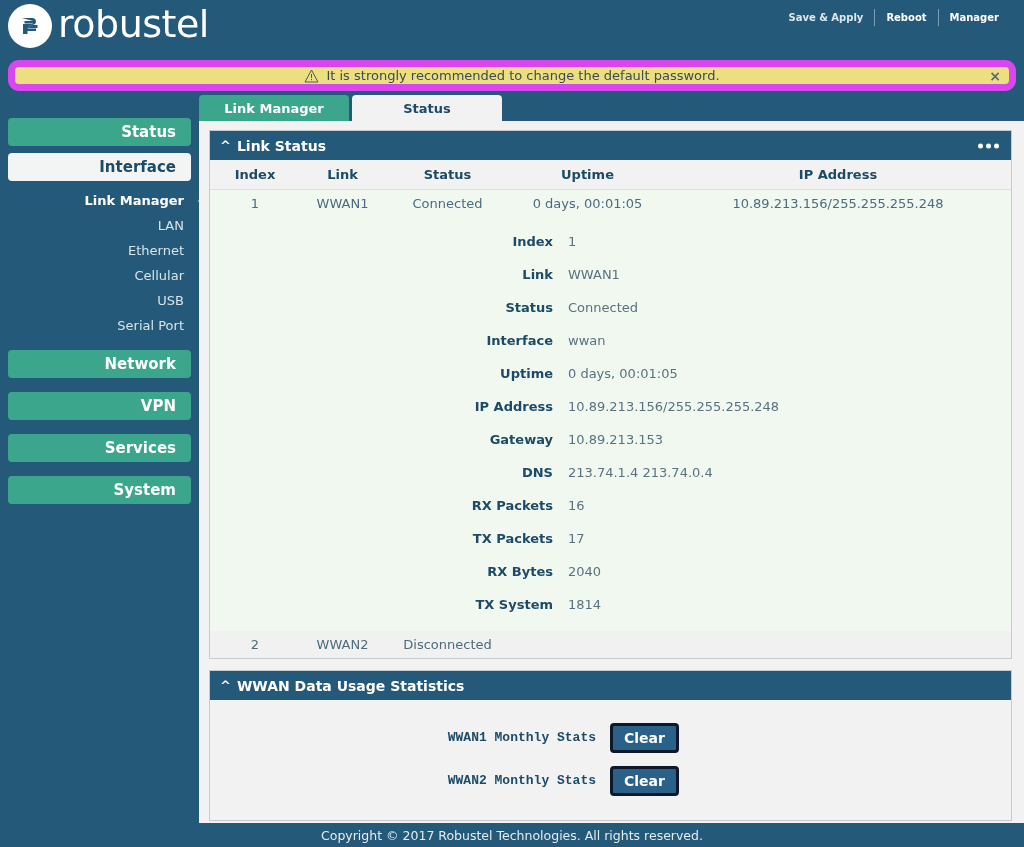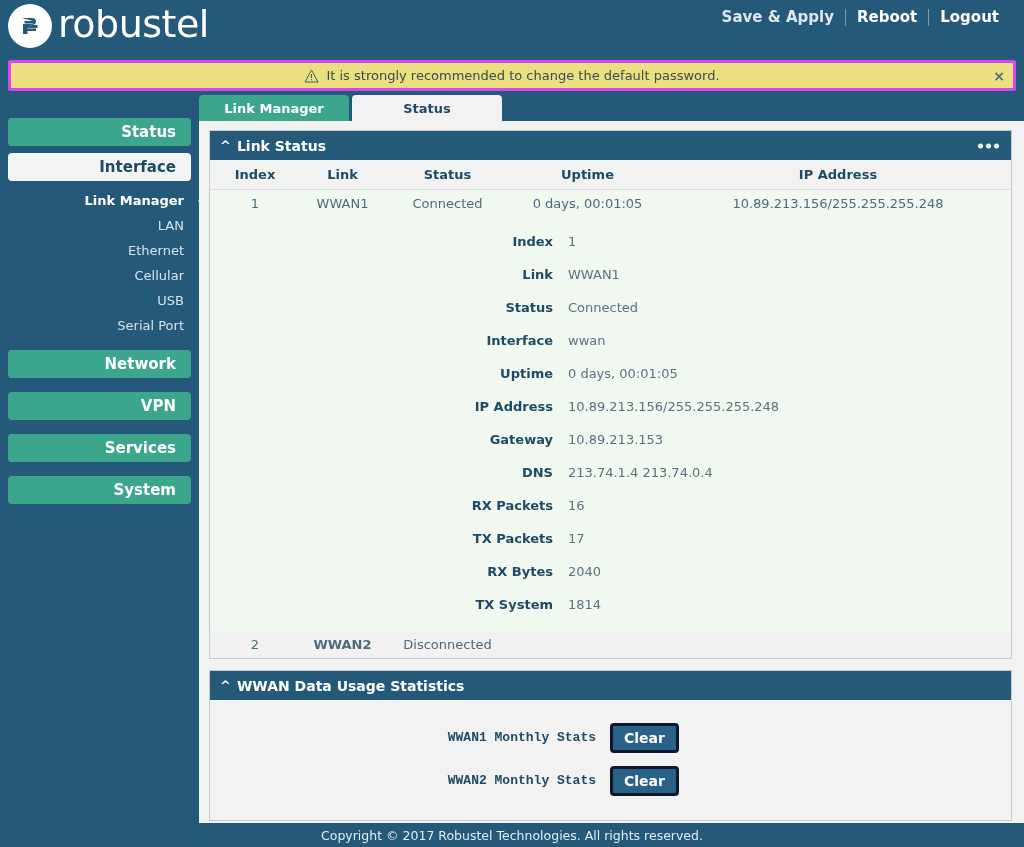--- a/index.html
+++ b/index.html
@@ -35,39 +35,39 @@
     font-size: 38px;
     font-weight: 400;
     letter-spacing: -0.5px;
     font-family: "DejaVu Sans", "Liberation Sans", sans-serif;
     line-height: 1;
     padding-bottom: 4px;
   }
   .topnav {
     position: absolute; right: 14px; top: 8px;
     display: flex; align-items: center;
-    font-size: 15px; font-weight: bold;
+    font-size: 10px; font-weight: bold;
   }
   .topnav a {
     color: #ffffff; text-decoration: none;
     padding: 0 11px;
     line-height: 19px;
   }
   .topnav a.dim { color: #dfe7ec; }
   .topnav .sep {
     width: 1px; height: 17px; background: #7d9db3;
   }
 
   
   .banner {
     position: absolute; left: 8px; top: 60px;
     width: 1008px; height: 31px;
     background: #ecdf80;
-    border: 3px solid #d946ef;
-    border-radius: 2px;
+    border: 7px solid #d946ef;
+    border-radius: 11px;
     display: flex; align-items: center; justify-content: center;
     color: #3d4a52;
     font-size: 13px;
   }
   .banner .warn-ico {
     margin-right: 7px; display: inline-flex; align-items: center;
   }
   .banner-close {
     position: absolute; right: 8px; top: 50%; transform: translateY(-50%);
     color: #5a6a74; font-size: 14px; font-weight: bold;
@@ -182,21 +182,21 @@
     border-bottom: 1px solid #d8dee2;
   }
   table.lst td {
     padding: 6px 0;
     text-align: center;
     color: #4c6b7d;
   }
   tr.link-row td { background: #f0f8f0; }
   tr.link-row.alt td { background: #f1f1f1; color: #4c6b7d; }
   .col-index { width: 90px; }
-  .col-link  { width: 85px; font-weight: bold; }
+  .col-link  { width: 85px; }
   .col-status{ width: 125px; }
   .col-uptime{ width: 155px; }
   .col-ip    { width: auto; }
 
   .detail-wrap {
     background: #f0f8f0;
     padding: 8px 0 10px 0;
   }
   .detail-row {
     display: flex; align-items: center;
@@ -256,21 +256,21 @@
         <path d="M10 15 L19.5 15 L14.5 19.5 L23 19.5 L23 22 L14.5 22 L14.5 25 L10 25 Z" fill="#25597a"></path>
       </svg>
     </span>
     <span class="logo-text">robustel</span>
   </div>
   <div class="topnav">
     <a class="dim" href="#">Save &amp; Apply</a>
     <span class="sep"></span>
     <a href="#">Reboot</a>
     <span class="sep"></span>
-    <a href="#">Logout</a>
+    <a href="#">Manager</a>
   </div>
 </div>
 
 <div class="banner">
   <span class="warn-ico">
     <svg width="15" height="14" viewBox="0 0 15 14">
       <path d="M7.5 1 L14 13 L1 13 Z" fill="none" stroke="#4a5a64" stroke-width="1"></path>
       <rect x="7" y="5" width="1" height="4" fill="#4a5a64"></rect>
       <rect x="7" y="10" width="1" height="1.2" fill="#4a5a64"></rect>
     </svg>

